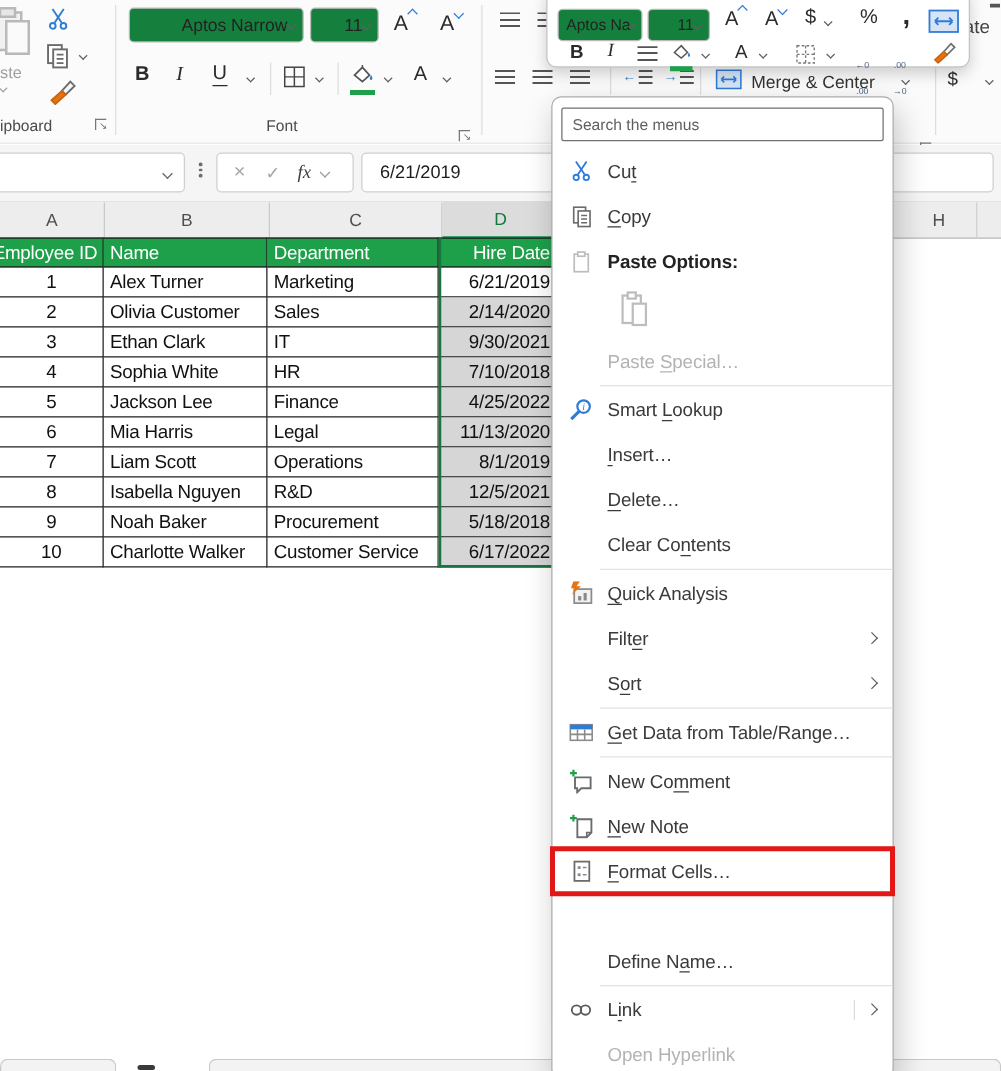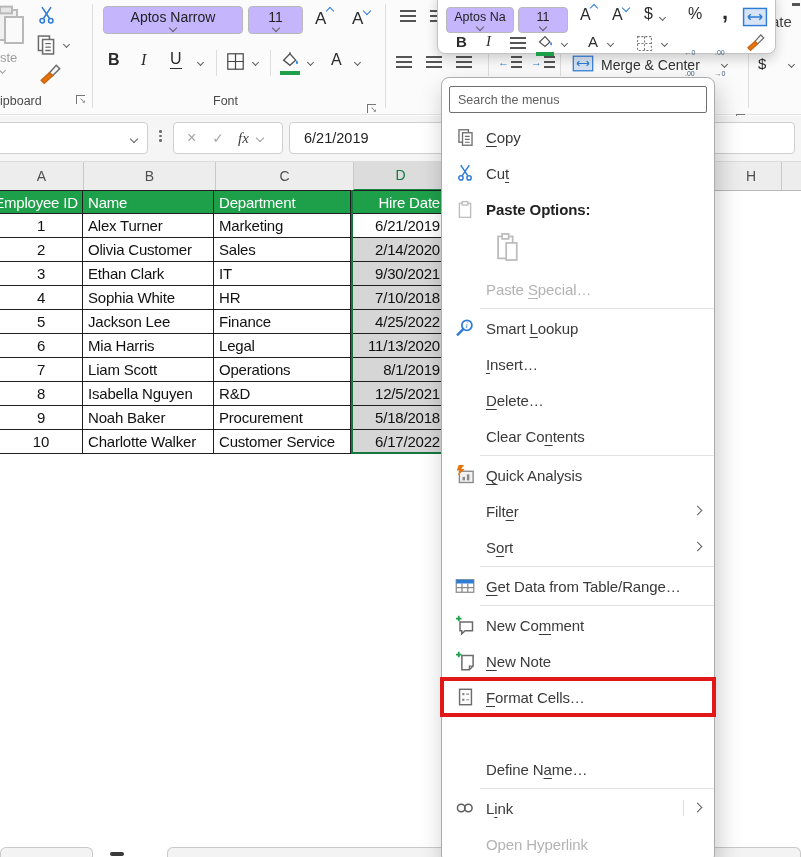--- a/index.html
+++ b/index.html
@@ -31,22 +31,22 @@
   .td{box-sizing:border-box;height:24px;border-right:1px solid #1F1F1F;border-bottom:1px solid #1F1F1F;
       font-size:15px;color:#111;display:flex;align-items:center;overflow:hidden;letter-spacing:-0.2px;}
   .td.head{background:#1EA04B;color:#fff;border-top:1px solid #1F1F1F;}
   .td.c0{justify-content:center;}
   .td.c1,.td.c2{padding-left:5px;}
   .td.c3{justify-content:flex-end;padding-right:4px;}
   .td.dateshade{background:#D6D6D6;}
   
   .mtb{left:437px;top:-10px;width:339px;height:64px;background:#fff;border:1px solid #C3C3C3;border-radius:8px;
        box-shadow:0 5px 12px rgba(0,0,0,.18);z-index:40;}
-  .combo{background:#c4b5fd;border:1px solid #B9B9B9;border-radius:4px;display:flex;align-items:center;
-         padding:0 6px;font-size:13px;color:#222;justify-content:center;overflow:hidden;white-space:nowrap;flex-direction:column;}
+  .combo{background:#15803d;border:1px solid #B9B9B9;border-radius:4px;display:flex;align-items:center;
+         padding:0 6px;font-size:13px;color:#222;justify-content:flex-end;overflow:hidden;white-space:nowrap;}
   .tinydec{font-size:7px;line-height:7px;color:#44617E;text-align:center;white-space:pre;}
   
   .ctx{left:441px;top:77px;width:274px;height:786px;background:#fff;border:1px solid #ACACAC;border-radius:8px;
        box-shadow:3px 10px 24px rgba(0,0,0,.22);z-index:50;}
   .ctx input{display:block;width:258px;box-sizing:border-box;margin:8px 7px 6px;height:27px;border:1px solid #707070;
        border-radius:2px;padding:0 8px;font-size:12.5px;color:#333;outline:none;font-family:"Liberation Sans",sans-serif;}
   .ctx input::placeholder{color:#5F5F5F;}
   .mi{display:flex;align-items:center;height:36px;position:relative;}
   .mi-icon{width:20px;height:20px;margin:0 11px 0 13px;flex:none;display:flex;align-items:center;justify-content:center;}
   .mi-label{font-size:15px;color:#3A3A3A;letter-spacing:-0.1px;white-space:nowrap;}
@@ -448,41 +448,41 @@
       <path d="M2.5 11.5 L8 6.5 L10 8.5 L4.5 13.5 Z" fill="#E8720C" stroke="#C96510"></path>
         </svg>
     </div>
   </div>
 
   <div class="abs ctx">
     <input type="text" placeholder="Search the menus" style="">
     <div id="menu-list">
         <div class="mi">
           <span class="mi-icon">
+            <svg width="18" height="18" viewBox="0 0 16 16">
+              <g fill="none" stroke="#2E7CD6" stroke-width="1.3">
+                <path d="M4.2 1 L10.4 10.3 M11.8 1 L5.6 10.3"></path>
+                <circle cx="4.4" cy="12.4" r="1.9"></circle>
+                <circle cx="11.6" cy="12.4" r="1.9"></circle>
+              </g>
+            </svg>
+          </span>
+          <span class="mi-label"><span>Cu</span><span class="u">t</span><span></span></span>
+        </div>
+        <div class="mi">
+          <span class="mi-icon">
             <svg width="19" height="19" viewBox="0 0 16 16">
               <g fill="#fff" stroke="#6B6B6B" stroke-width="1.1">
                 <rect x="2.5" y="1.5" width="8" height="10.5"></rect>
                 <rect x="5.5" y="4" width="8" height="10.5"></rect>
                 <path d="M7.5 7h4M7.5 9.5h4M7.5 12h4" stroke-width="1" fill="none"></path>
               </g>
             </svg>
           </span>
           <span class="mi-label"><span></span><span class="u">C</span><span>opy</span></span>
-        </div>
-        <div class="mi">
-          <span class="mi-icon">
-            <svg width="18" height="18" viewBox="0 0 16 16">
-              <g fill="none" stroke="#2E7CD6" stroke-width="1.3">
-                <path d="M4.2 1 L10.4 10.3 M11.8 1 L5.6 10.3"></path>
-                <circle cx="4.4" cy="12.4" r="1.9"></circle>
-                <circle cx="11.6" cy="12.4" r="1.9"></circle>
-              </g>
-            </svg>
-          </span>
-          <span class="mi-label"><span>Cu</span><span class="u">t</span><span></span></span>
         </div>
         <div class="mi bold">
           <span class="mi-icon">
             <svg width="18" height="19" viewBox="0 0 16 16">
               <g fill="none" stroke="#BDBDBD" stroke-width="1.2">
                 <rect x="3" y="2.5" width="10" height="12.5"></rect>
                 <rect x="5.5" y="1" width="5" height="3" fill="#fff"></rect>
               </g>
             </svg>
           </span>

